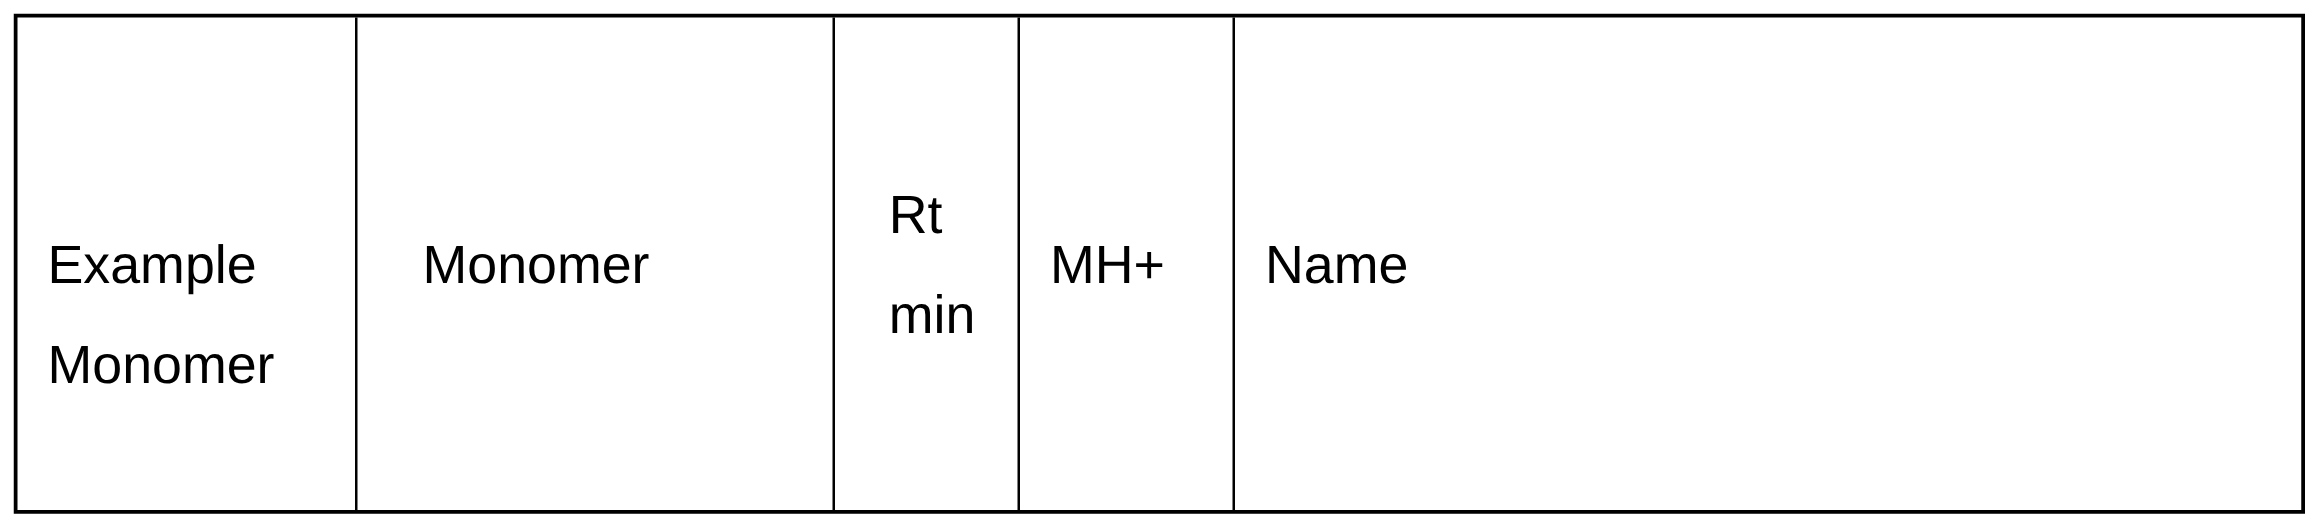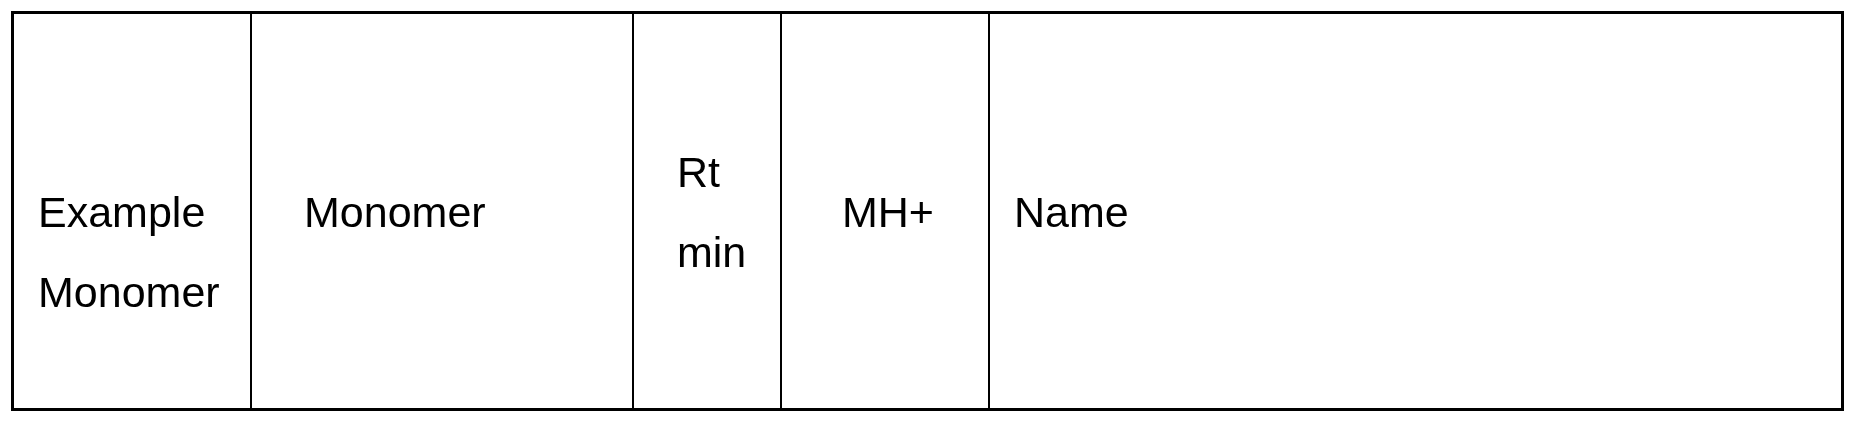--- a/index.html
+++ b/index.html
@@ -46,38 +46,38 @@
     
     .double-centered { top: 118px; margin-left: 19px; }
     
     .double-low { top: 158px; }
     .line { display: block; }
   </style>
 </head>
 <body>
 
 <div class="table">
-  <div class="cell" style="width:238px;padding-left:28px;">
+  <div class="cell" style="width:272px;padding-left:28px;">
     <div class="cell-text double-low">
       <span class="line">Example</span>
       <span class="line">Monomer</span>
     </div>
   </div>
   <div class="cell" style="width:354px;margin-left:28px;">
     <div class="cell-text single">
       <span class="line">Monomer</span>
     </div>
   </div>
   <div class="cell" style="width:148px;">
     <div class="cell-text double-centered">
       <span class="line">Rt</span>
       <span class="line">min</span>
     </div>
   </div>
-  <div class="cell" style="width:172px;margin-left:36px;">
+  <div class="cell" style="width:172px;">
     <div class="cell-text single">
       <span class="line">MH+</span>
     </div>
   </div>
   <div class="cell" style="flex:1;border-radius:28px;">
     <div class="cell-text single">
       <span class="line">Name</span>
     </div>
   </div>
 </div>

